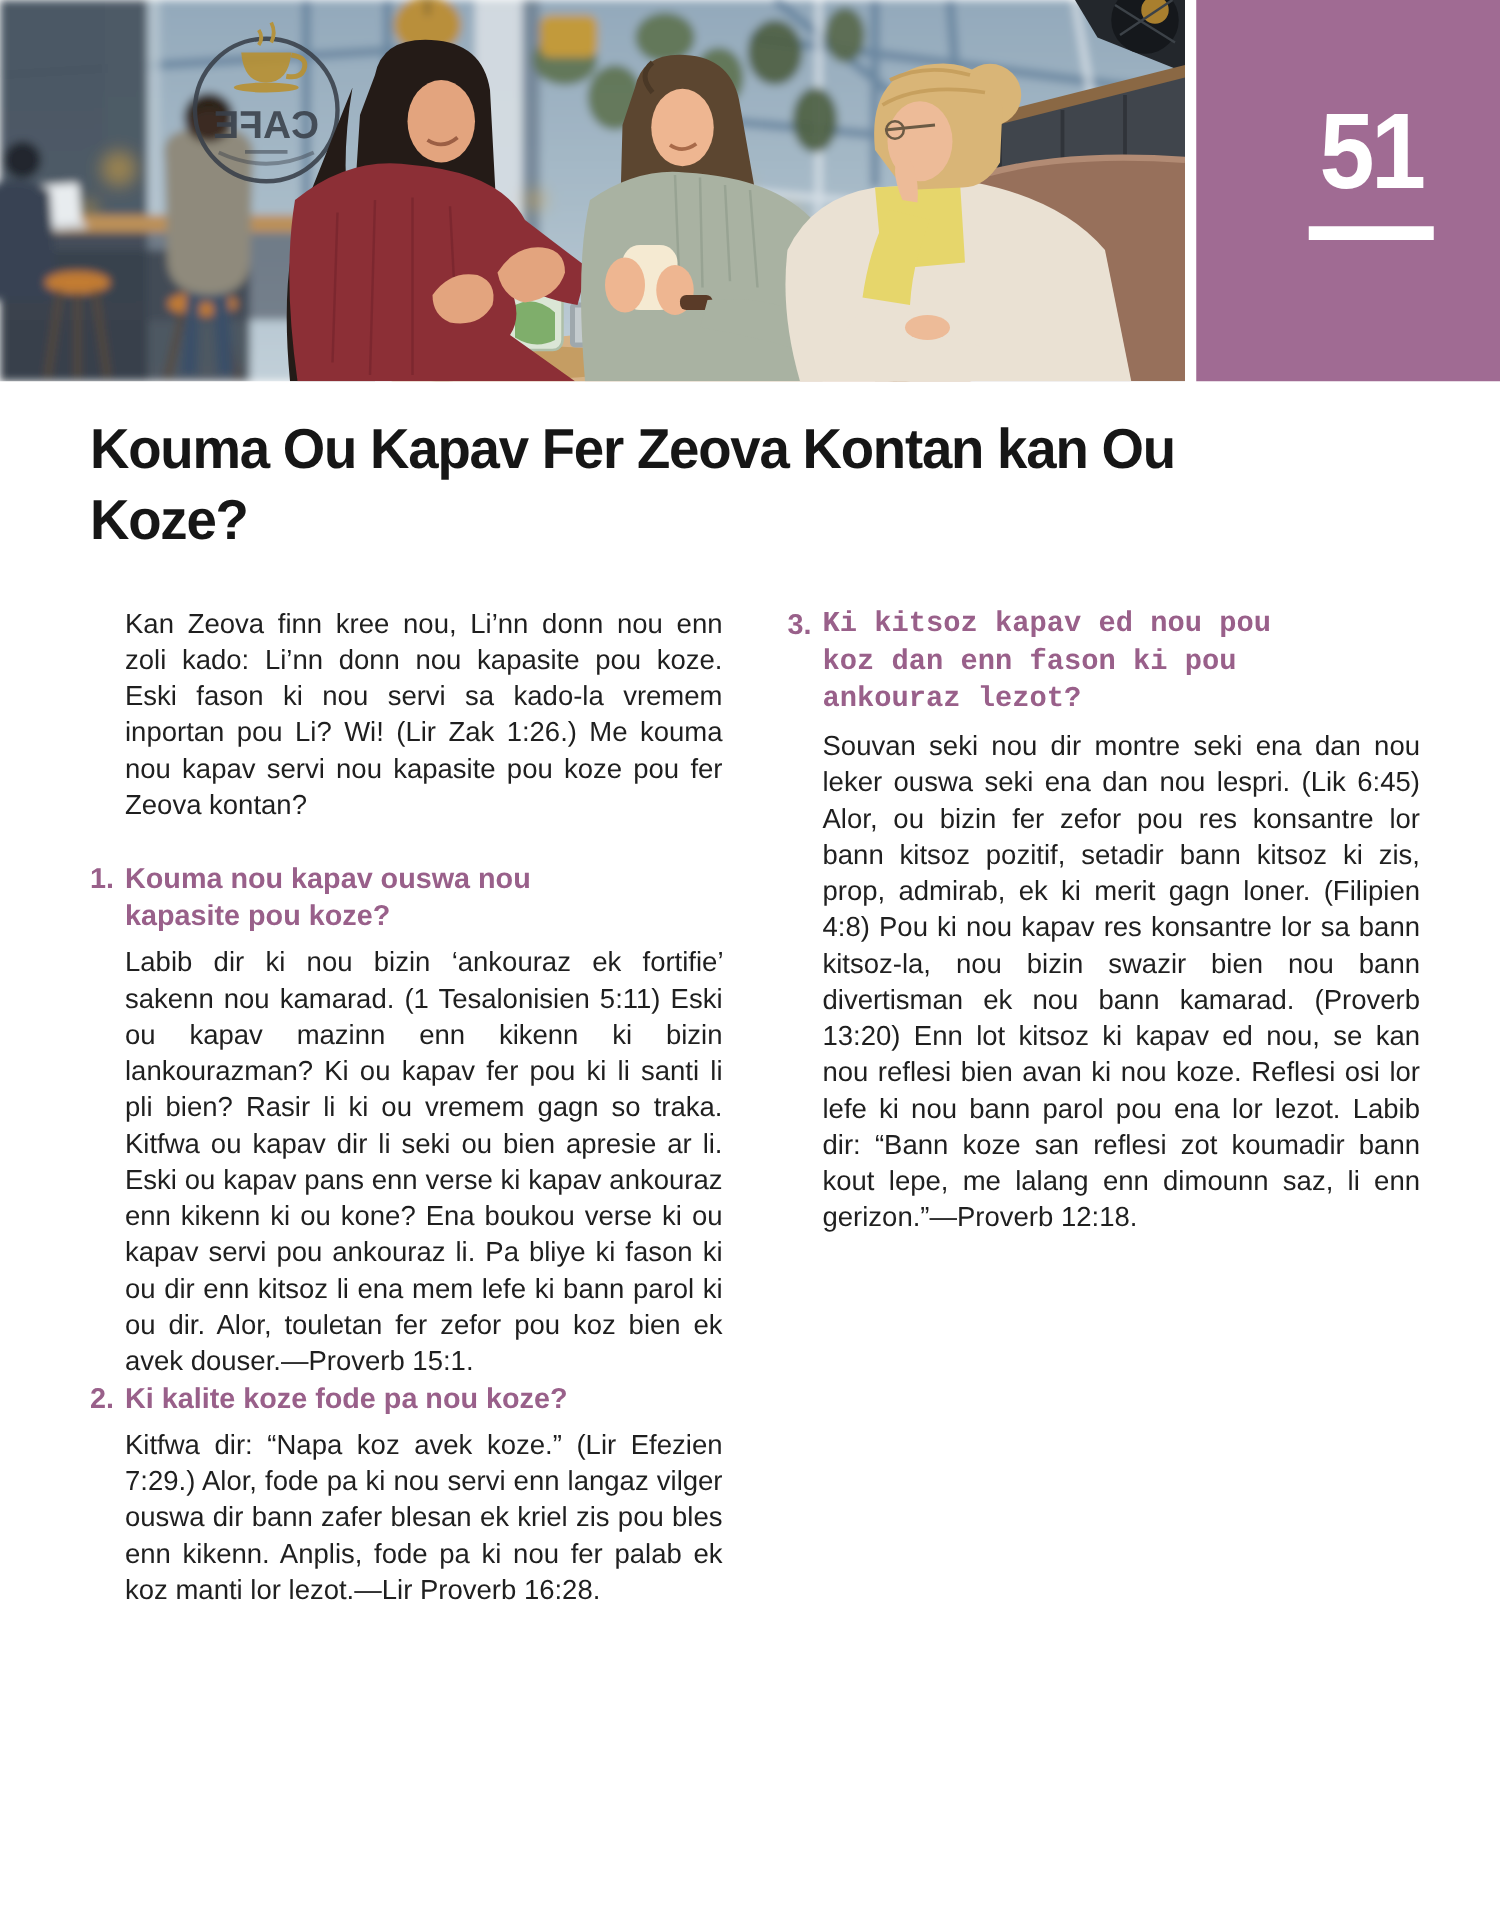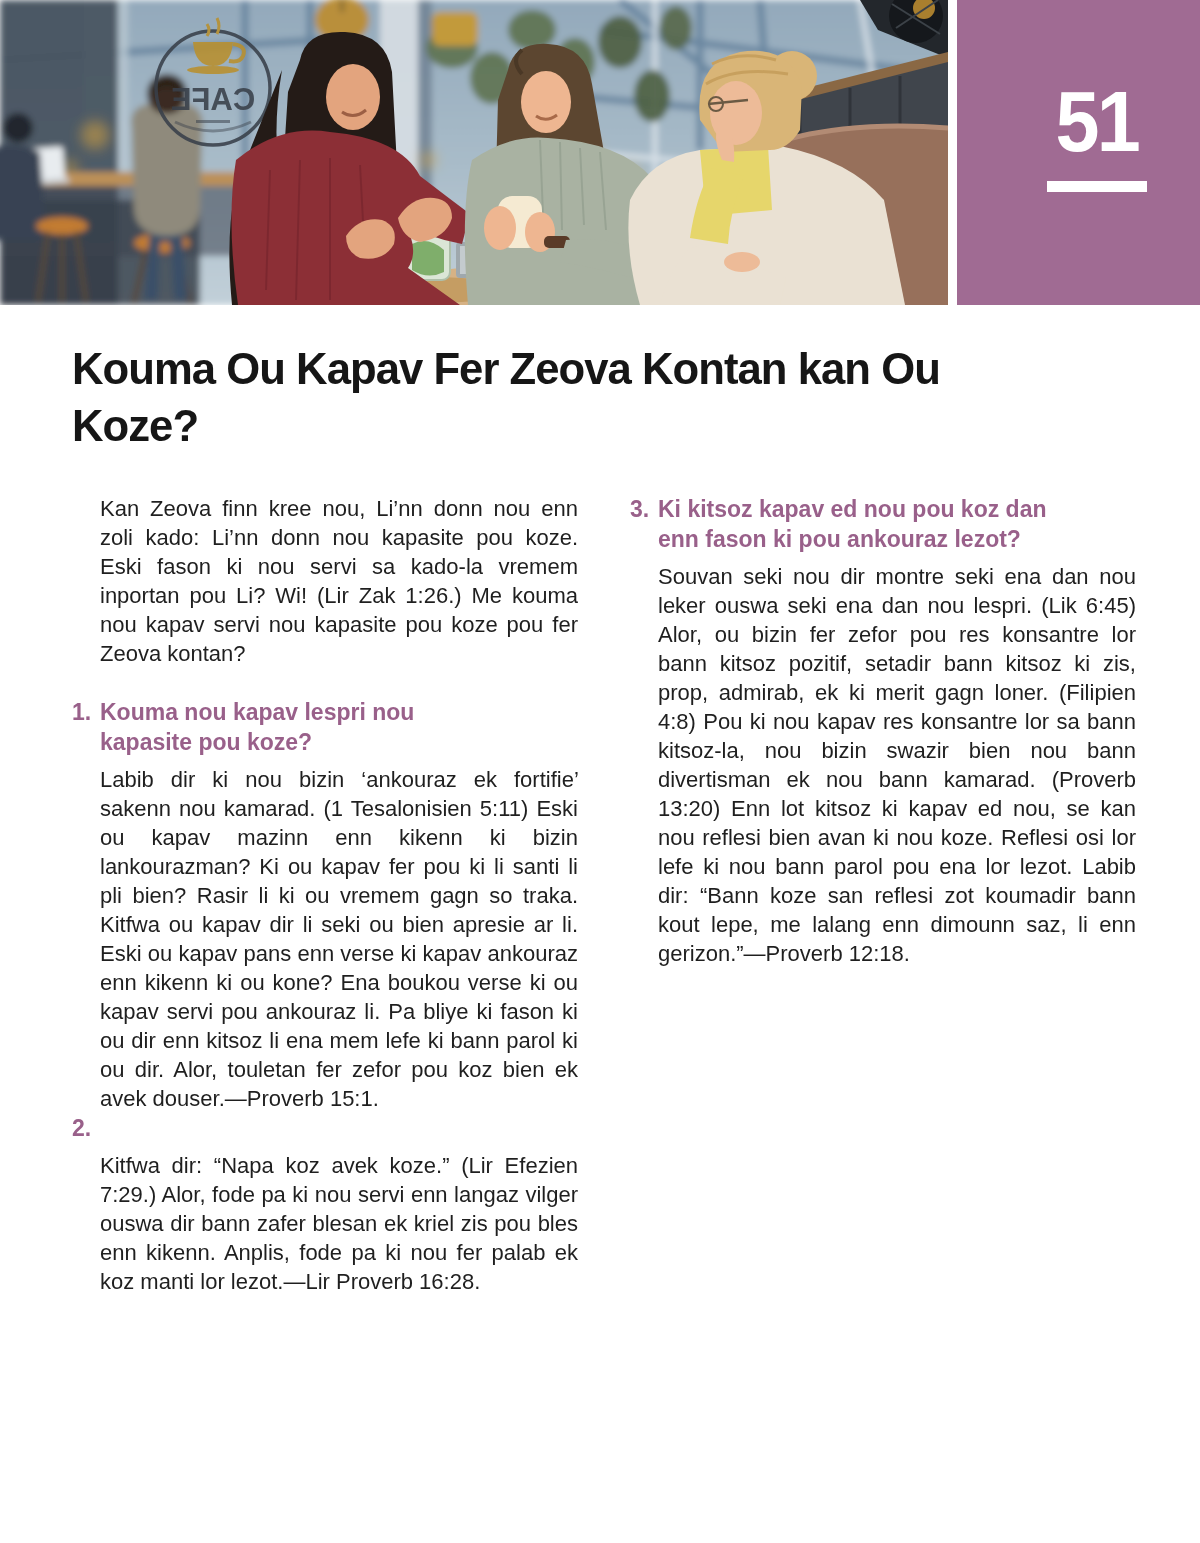--- a/index.html
+++ b/index.html
@@ -18,41 +18,41 @@
     background:var(--accent,#a06b93);
     display:flex;flex-direction:column;align-items:center;
   }
   .lesson-number{
     margin-top:78px;
     font-size:86px;line-height:1;font-weight:bold;color:#ffffff;
     letter-spacing:-3px;transform:scaleX(.92);
   }
   .lesson-underline{width:100px;height:11px;background:#ffffff;margin-top:17px;}
   
-  .content{position:absolute;left:72px;top:340px;width:1064px;}
+  .content{position:absolute;left:72px;top:330px;width:1064px;}
   h1.page-title{
     margin:0 0 40px 0;max-width:950px;
     font-size:45px;line-height:57px;font-weight:bold;color:#161616;
     letter-spacing:-1px;transform:scaleX(.97);transform-origin:left top;
   }
   .cols{display:flex;gap:52px;}
   .col{width:514px;}
   p.body{
     margin:0 0 29px 28px;
     font-size:22px;line-height:29px;text-align:justify;color:var(--text-color,#1f1f1f);
   }
   p.body:last-child{margin-bottom:0;}
   .b{font-weight:normal;}
   .sec-head{
     display:flex;margin:0 0 8px 0;
     font-size:23px;line-height:30px;font-weight:bold;color:var(--heading-color,#99608a);
   }
   .sec-head .num{width:28px;flex-shrink:0;}
   .sec-head.w1 .txt{max-width:335px;}
-  .sec-head.w3 .txt{max-width:408px;}
+  .sec-head.w3 .txt{max-width:408px;font-family:Liberation Mono, monospace;}
 </style>
 </head>
 <body style="--accent: #a06b93; --heading-color: #99608a; --text-color: #1f1f1f;">
 
 <div class="hero">
 <svg width="948" height="305" viewBox="0 0 948 305" xmlns="http://www.w3.org/2000/svg">
   <defs>
     <linearGradient id="sky" x1="0" y1="0" x2="0" y2="1">
       <stop offset="0" stop-color="#93a9bb"></stop>
       <stop offset="0.55" stop-color="#a9bcc9"></stop>
@@ -267,28 +267,29 @@
 <div class="content">
   <h1 class="page-title">Kouma Ou Kapav Fer Zeova Kontan kan Ou Koze?</h1>
 
   <div class="cols">
     <div class="col">
       <p class="body">Kan Zeova finn kree nou, Li’nn donn nou enn zoli kado: Li’nn donn nou kapasite pou koze. Eski fason ki nou servi sa kado-la vremem inportan pou Li? Wi! (Lir Zak 1:26.) Me kouma nou kapav servi nou kapasite pou koze pou fer Zeova kontan?</p>
 
       <div>
         <div class="sec-head w1">
           <span class="num">1.</span>
-          <span class="txt">Kouma nou kapav lespri nou kapasite pou koze?</span>
+          <span class="txt">Kouma nou kapav ouswa nou kapasite pou koze?</span>
         </div>
         <p class="body"><span>Labib dir ki nou bizin </span><span class="b">‘ankouraz ek fortifie’</span><span> sakenn nou kamarad. (1 Tesalonisien 5:11) Eski ou kapav mazinn enn kikenn ki bizin lankourazman? Ki ou kapav fer pou ki li santi li pli bien? Rasir li ki ou vremem gagn so traka. Kitfwa ou kapav dir li seki ou bien apresie ar li. Eski ou kapav pans enn verse ki kapav ankouraz enn kikenn ki ou kone? Ena boukou verse ki ou kapav servi pou ankouraz li. Pa bliye ki fason ki ou dir enn kitsoz li ena mem lefe ki bann parol ki ou dir. Alor, touletan fer zefor pou koz bien ek avek douser.—Proverb 15:1.</span></p>
       </div>
 
       <div>
         <div class="sec-head">
           <span class="num">2.</span>
+          <span class="txt">Ki kalite koze fode pa nou koze?</span>
         </div>
         <p class="body"><span>Kitfwa dir: </span><span class="b">“Napa koz avek koze.”</span><span> (Lir Efezien 7:29.) Alor, fode pa ki nou servi enn langaz vilger ouswa dir bann zafer blesan ek kriel zis pou bles enn kikenn. Anplis, fode pa ki nou fer palab ek koz manti lor lezot.—Lir Proverb 16:28.</span></p>
       </div>
     </div>
 
     <div class="col">
       <div>
         <div class="sec-head w3">
           <span class="num">3.</span>
           <span class="txt">Ki kitsoz kapav ed nou pou koz dan enn fason ki pou ankouraz lezot?</span>

